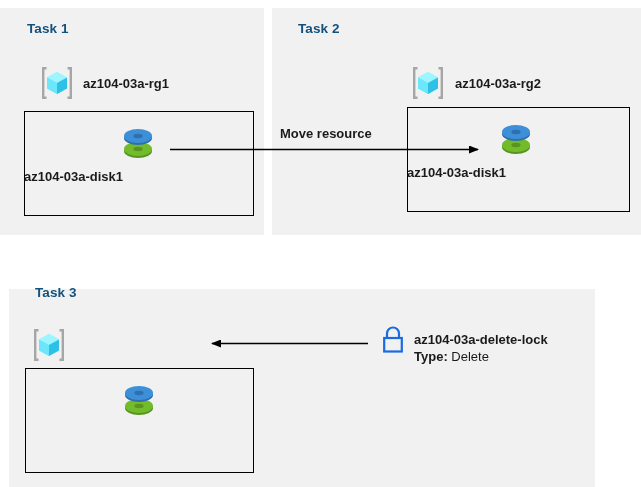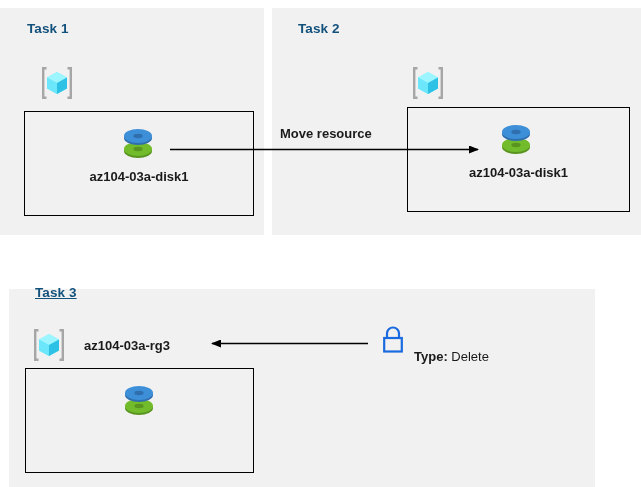--- a/index.html
+++ b/index.html
@@ -21,21 +21,21 @@
   .task-title{
     position:absolute;
     font-size:13.5px;
     font-weight:bold;
     color:#13517d;
     letter-spacing:0.1px;
     white-space:nowrap;
   }
   #title-task1{left:27px; top:13px;}
   #title-task2{left:298px;top:13px;}
-  #title-task3{left:35px; top:277px;text-decoration:underline;}
+  #title-task3{left:35px; top:277px;}
 
   
   .res-box{position:absolute;background:#f1f1f1;border:1.4px solid #000000;box-sizing:border-box;}
   #box-task1{left:24px; top:103px; width:230px;height:105px;}
   #box-task2{left:407px;top:99px;  width:223px;height:105px;}
   #box-task3{left:25px; top:360px; width:229px;height:105px;}
 
   
   .rg-icon{position:absolute;width:38px;height:38px;}
   .rg-icon svg{display:block;width:38px;height:38px;}
@@ -55,21 +55,21 @@
   
   .disk-icon{position:absolute;width:40px;height:42px;}
   .disk-icon svg{display:block;width:40px;height:42px;}
   #diskicon-1{left:118px;top:114px;}
   #diskicon-2{left:496px;top:110px;}
   #diskicon-3{left:119px;top:371px;}
 
   .disk-label{
     position:absolute;
     font-size:13px;font-weight:bold;color:#1a1a1a;
-    white-space:nowrap;text-align:center;
+    white-space:nowrap;
   }
   #disklabel-1{left:24px; top:161px; width:230px;}
   #disklabel-2{left:407px;top:157px; width:223px;}
   #disklabel-3{left:25px; top:418px; width:229px;}
 
   
   .arrow-layer{position:absolute;left:0;top:0;width:641px;height:487px;pointer-events:none;}
 
   .arrow-label{
     position:absolute;
@@ -105,20 +105,21 @@
   <div class="rg-icon" id="rgicon-1">
     <svg viewBox="0 0 38 38" xmlns="http://www.w3.org/2000/svg">
       <path d="M8.5 3 L4 3 L4 35 L8.5 35 L8.5 32.6 L6.4 32.6 L6.4 5.4 L8.5 5.4 Z" fill="#a6a6a6"></path>
       <path d="M29.5 3 L34 3 L34 35 L29.5 35 L29.5 32.6 L31.6 32.6 L31.6 5.4 L29.5 5.4 Z" fill="#a6a6a6"></path>
       <polygon points="19,8 29,13.5 29,24.5 19,30 9,24.5 9,13.5" fill="#7bf0ff"></polygon>
       <polygon points="19,8 29,13.5 19,19 9,13.5" fill="#9df6ff"></polygon>
       <polygon points="19,19 29,13.5 29,24.5 19,30" fill="#2ec1e6"></polygon>
       <polygon points="19,19 9,13.5 9,24.5 19,30" fill="#6ce6fa"></polygon>
     </svg>
   </div>
+  <div class="rg-label" id="rglabel-1">az104-03a-rg1</div>
 
   <div class="res-box" id="box-task1"></div>
 
   <div class="disk-icon" id="diskicon-1">
     <svg viewBox="0 0 40 42" xmlns="http://www.w3.org/2000/svg">
       <ellipse cx="20" cy="29" rx="14" ry="7" fill="#58941f"></ellipse>
       <ellipse cx="20" cy="27" rx="14" ry="7" fill="#72bc2c"></ellipse>
       <ellipse cx="20" cy="27" rx="4.6" ry="2.2" fill="#58941f"></ellipse>
       <ellipse cx="20" cy="16" rx="14" ry="7" fill="#2f6fae"></ellipse>
       <ellipse cx="20" cy="14" rx="14" ry="7" fill="#3d8fd8"></ellipse>
@@ -133,20 +134,21 @@
   <div class="rg-icon" id="rgicon-2">
     <svg viewBox="0 0 38 38" xmlns="http://www.w3.org/2000/svg">
       <path d="M8.5 3 L4 3 L4 35 L8.5 35 L8.5 32.6 L6.4 32.6 L6.4 5.4 L8.5 5.4 Z" fill="#a6a6a6"></path>
       <path d="M29.5 3 L34 3 L34 35 L29.5 35 L29.5 32.6 L31.6 32.6 L31.6 5.4 L29.5 5.4 Z" fill="#a6a6a6"></path>
       <polygon points="19,8 29,13.5 29,24.5 19,30 9,24.5 9,13.5" fill="#7bf0ff"></polygon>
       <polygon points="19,8 29,13.5 19,19 9,13.5" fill="#9df6ff"></polygon>
       <polygon points="19,19 29,13.5 29,24.5 19,30" fill="#2ec1e6"></polygon>
       <polygon points="19,19 9,13.5 9,24.5 19,30" fill="#6ce6fa"></polygon>
     </svg>
   </div>
+  <div class="rg-label" id="rglabel-2">az104-03a-rg2</div>
 
   <div class="res-box" id="box-task2"></div>
 
   <div class="disk-icon" id="diskicon-2">
     <svg viewBox="0 0 40 42" xmlns="http://www.w3.org/2000/svg">
       <ellipse cx="20" cy="29" rx="14" ry="7" fill="#58941f"></ellipse>
       <ellipse cx="20" cy="27" rx="14" ry="7" fill="#72bc2c"></ellipse>
       <ellipse cx="20" cy="27" rx="4.6" ry="2.2" fill="#58941f"></ellipse>
       <ellipse cx="20" cy="16" rx="14" ry="7" fill="#2f6fae"></ellipse>
       <ellipse cx="20" cy="14" rx="14" ry="7" fill="#3d8fd8"></ellipse>
@@ -161,41 +163,41 @@
   <div class="rg-icon" id="rgicon-3">
     <svg viewBox="0 0 38 38" xmlns="http://www.w3.org/2000/svg">
       <path d="M8.5 3 L4 3 L4 35 L8.5 35 L8.5 32.6 L6.4 32.6 L6.4 5.4 L8.5 5.4 Z" fill="#a6a6a6"></path>
       <path d="M29.5 3 L34 3 L34 35 L29.5 35 L29.5 32.6 L31.6 32.6 L31.6 5.4 L29.5 5.4 Z" fill="#a6a6a6"></path>
       <polygon points="19,8 29,13.5 29,24.5 19,30 9,24.5 9,13.5" fill="#7bf0ff"></polygon>
       <polygon points="19,8 29,13.5 19,19 9,13.5" fill="#9df6ff"></polygon>
       <polygon points="19,19 29,13.5 29,24.5 19,30" fill="#2ec1e6"></polygon>
       <polygon points="19,19 9,13.5 9,24.5 19,30" fill="#6ce6fa"></polygon>
     </svg>
   </div>
-  <div class="rg-label" id="rglabel-3">az104-03a-rg3</div>
 
   <div class="res-box" id="box-task3"></div>
 
   <div class="disk-icon" id="diskicon-3">
     <svg viewBox="0 0 40 42" xmlns="http://www.w3.org/2000/svg">
       <ellipse cx="20" cy="29" rx="14" ry="7" fill="#58941f"></ellipse>
       <ellipse cx="20" cy="27" rx="14" ry="7" fill="#72bc2c"></ellipse>
       <ellipse cx="20" cy="27" rx="4.6" ry="2.2" fill="#58941f"></ellipse>
       <ellipse cx="20" cy="16" rx="14" ry="7" fill="#2f6fae"></ellipse>
       <ellipse cx="20" cy="14" rx="14" ry="7" fill="#3d8fd8"></ellipse>
       <ellipse cx="20" cy="14" rx="4.6" ry="2.2" fill="#2f6fae"></ellipse>
     </svg>
   </div>
 
   <div id="lock-icon">
     <svg viewBox="0 0 28 32" xmlns="http://www.w3.org/2000/svg">
       <path d="M8 14 L8 9.5 A6 6 0 0 1 20 9.5 L20 14" fill="none" stroke="#1a6ae0" stroke-width="2.2"></path>
       <rect x="5.2" y="14" width="17.6" height="13.5" fill="none" stroke="#1a6ae0" stroke-width="2.2"></rect>
     </svg>
   </div>
+  <div id="lock-name">az104-03a-delete-lock</div>
   <div id="lock-type-row"><span class="k">Type:</span> <span class="v">Delete</span></div>
 
   <div class="arrow-label" id="label-move">Move resource</div>
 
   <svg class="arrow-layer" viewBox="0 0 641 487" xmlns="http://www.w3.org/2000/svg">
     <defs>
       <marker id="arrowRight" markerWidth="10" markerHeight="8" refX="9" refY="4" orient="auto" markerUnits="userSpaceOnUse">
         <path d="M0,0 L10,4 L0,8 Z" fill="#000000"></path>
       </marker>
       <marker id="arrowLeft" markerWidth="10" markerHeight="8" refX="9" refY="4" orient="auto" markerUnits="userSpaceOnUse">

